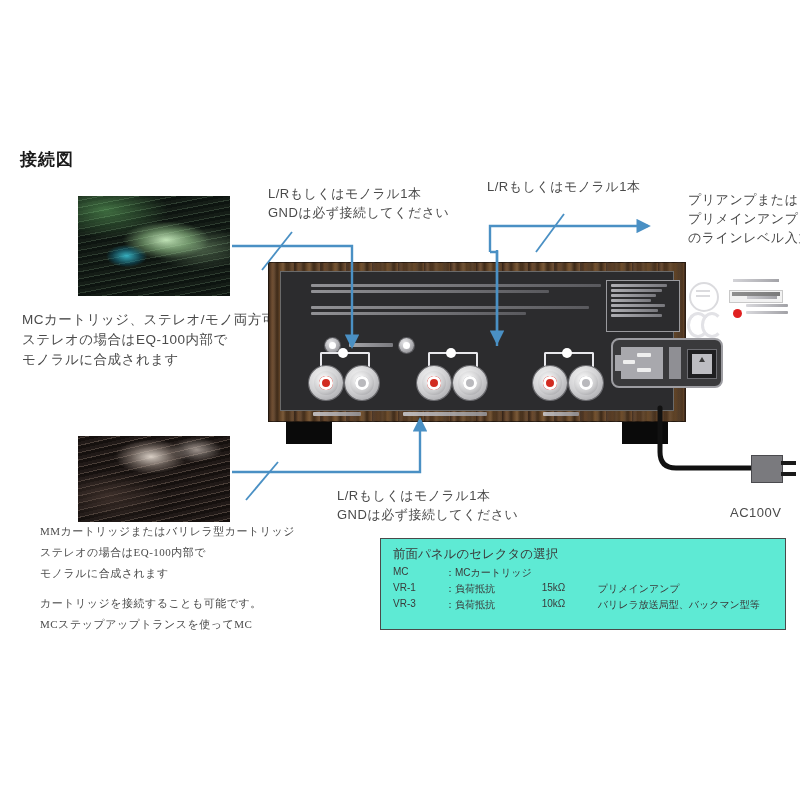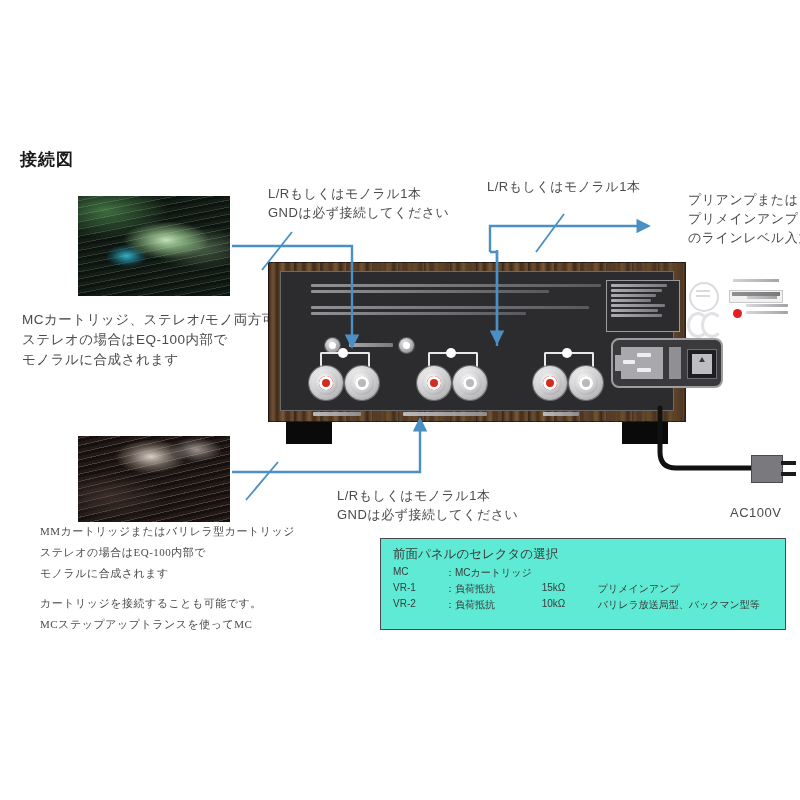--- a/index.html
+++ b/index.html
@@ -373,21 +373,21 @@
           <td></td>
         </tr>
         <tr>
           <td class="k">VR-1</td>
           <td class="c">：</td>
           <td class="v">負荷抵抗</td>
           <td class="r">15kΩ</td>
           <td>プリメインアンプ</td>
         </tr>
         <tr>
-          <td class="k">VR-2</td>
+          <td class="k">VR-3</td>
           <td class="c">：</td>
           <td class="v">負荷抵抗</td>
           <td class="r">10kΩ</td>
           <td>バリレラ放送局型、バックマン型等</td>
         </tr>
       </tbody>
     </table>
   </div>
 
 </div>

